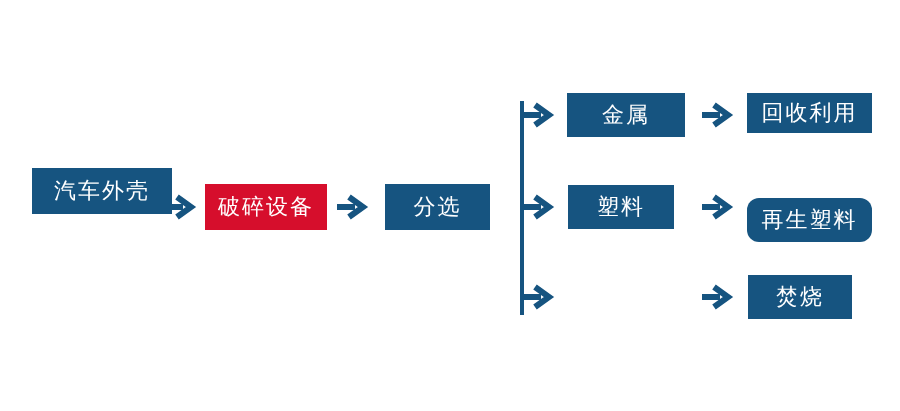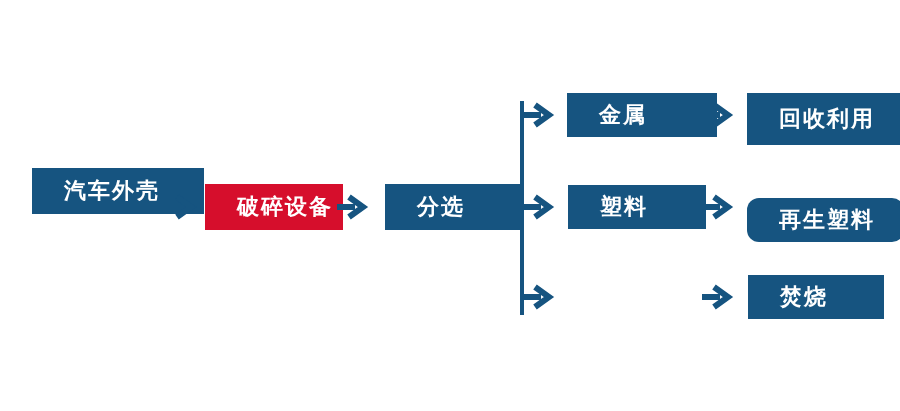--- a/index.html
+++ b/index.html
@@ -21,27 +21,27 @@
   .canvas {
     position: relative;
     width: 900px;
     height: 411px;
     overflow: hidden;
   }
   .node {
     position: absolute;
     display: flex;
     align-items: center;
+    justify-content: center;
     color: var(--text-color);
-    font-weight: bold;
+    font-weight: normal;
     font-size: 22px;
     letter-spacing: 2px;
     white-space: nowrap;
     text-align: center;
-    padding-left: 32px;
   }
   .node-blue { background: var(--node-blue); }
   .node-red  { background: var(--node-red); }
   .arrow {
     position: absolute;
     width: 36px;
     height: 26px;
     overflow: visible;
   }
   .arrow path {
@@ -60,21 +60,21 @@
 
   <div class="node node-blue" style="left:32px; top:168px; width:140px; height:46px;">
     <span>汽车外壳</span>
   </div>
 
   <svg class="arrow" style="left:163px; top:194px;" viewBox="0 0 36 26">
     <path d="M2 13 H20" stroke-width="6"></path>
     <path d="M14 3 L28 13 L14 23" stroke-width="6"></path>
   </svg>
 
-  <div class="node node-red" style="left:205px; top:184px; width:106px; height:46px;">
+  <div class="node node-red" style="left:205px; top:184px; width:122px; height:46px;">
     <span>破碎设备</span>
   </div>
 
   <svg class="arrow" style="left:335px; top:194px;" viewBox="0 0 36 26">
     <path d="M2 13 H20" stroke-width="6"></path>
     <path d="M14 3 L28 13 L14 23" stroke-width="6"></path>
   </svg>
 
   <div class="node node-blue" style="left:385px; top:184px; width:105px; height:46px;">
     <span>分选</span>
@@ -86,21 +86,21 @@
     <path d="M2 13 H20" stroke-width="6"></path>
     <path d="M14 3 L28 13 L14 23" stroke-width="6"></path>
   </svg>
   <div class="node node-blue" style="left:567px; top:93px; width:118px; height:44px;">
     <span>金属</span>
   </div>
   <svg class="arrow" style="left:700px; top:102px;" viewBox="0 0 36 26">
     <path d="M2 13 H20" stroke-width="6"></path>
     <path d="M14 3 L28 13 L14 23" stroke-width="6"></path>
   </svg>
-  <div class="node node-blue" style="left:747px; top:93px; width:125px; height:52px;">
+  <div class="node node-blue" style="left:747px; top:93px; width:125px; height:40px;">
     <span>回收利用</span>
   </div>
 
   <svg class="arrow" style="left:521px; top:194px;" viewBox="0 0 36 26">
     <path d="M2 13 H20" stroke-width="6"></path>
     <path d="M14 3 L28 13 L14 23" stroke-width="6"></path>
   </svg>
   <div class="node node-blue" style="left:568px; top:185px; width:106px; height:44px;">
     <span>塑料</span>
   </div>

